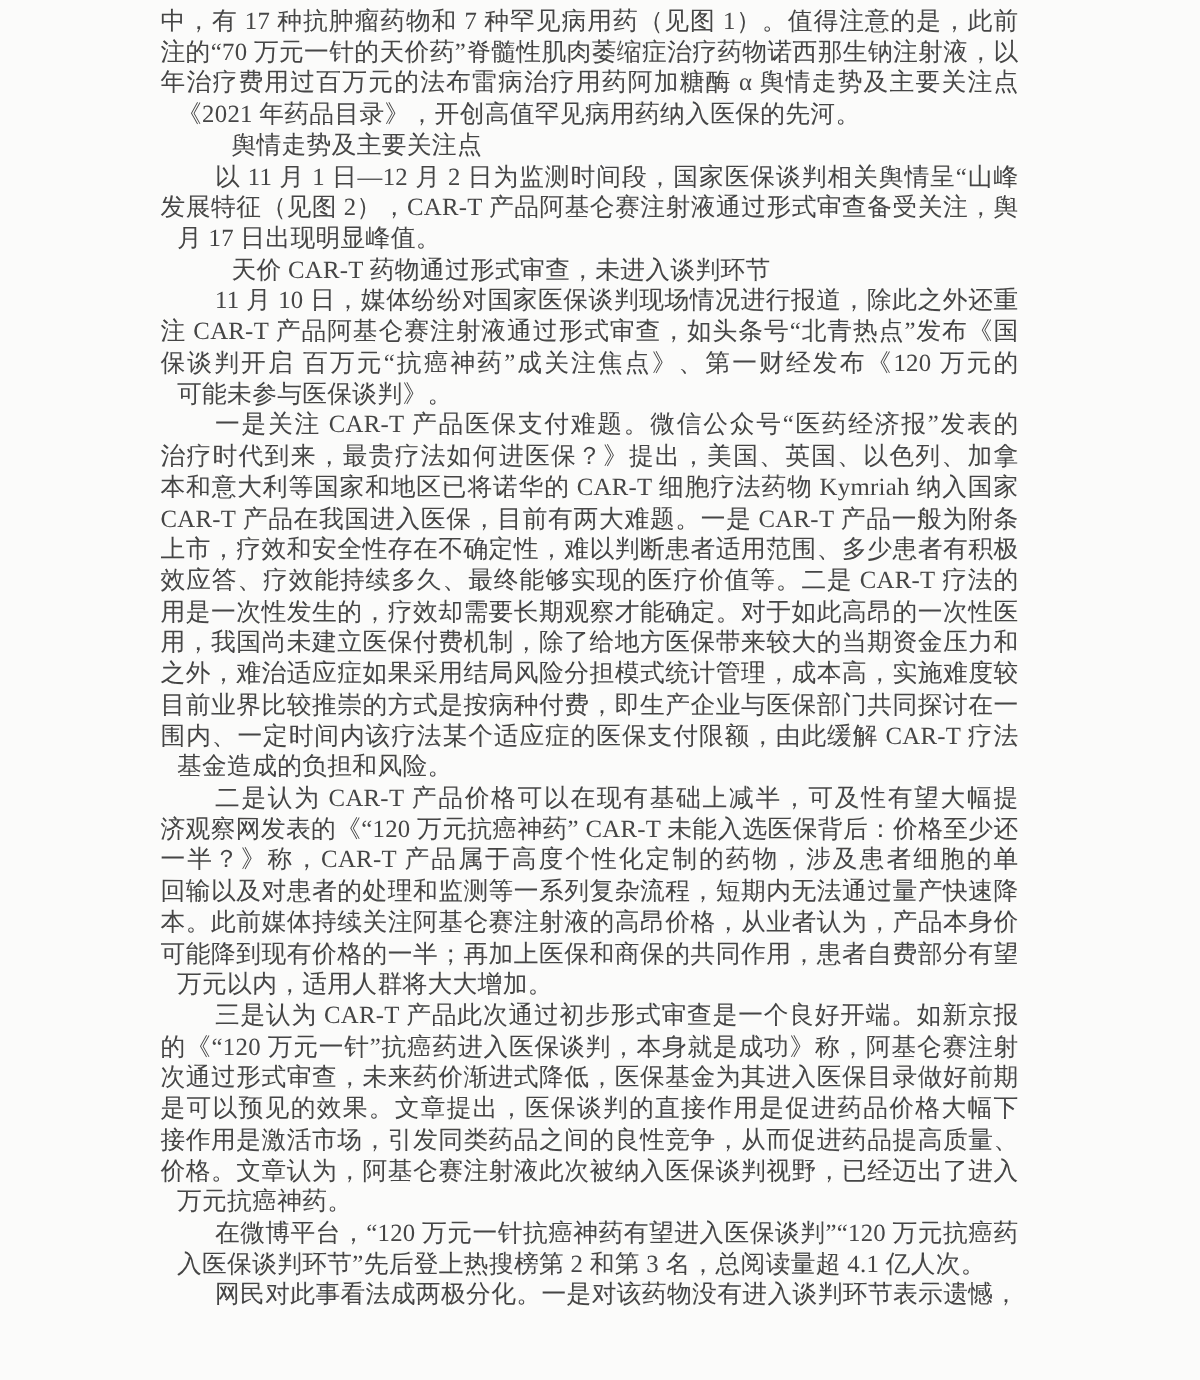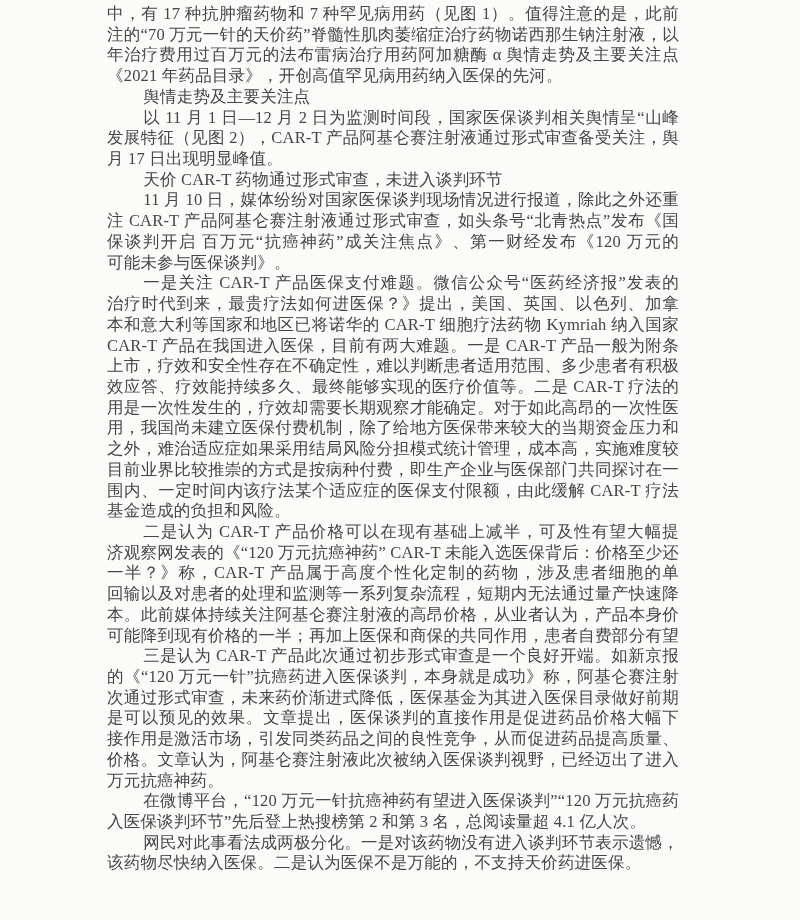--- a/index.html
+++ b/index.html
@@ -24,20 +24,21 @@
     color: #454545;
     text-align: justify;
     text-align-last: justify;
     overflow: hidden;
     white-space: normal;
     letter-spacing: 0.2px;
   }
   .line.end {
     text-align: right;
     text-align-last: left;
+    margin-left: 11px;
   }
   .line.indent {
     text-indent: 2.2em;
   }
 </style>
 </head>
 <body style="background: rgb(251, 251, 250);">
 
 <div class="page" style="color: rgb(69, 69, 69);">
     <div class="line">中，有 17 种抗肿瘤药物和 7 种罕见病用药（见图 1）。值得注意的是，此前备受关</div>
@@ -64,24 +65,24 @@
     <div class="line">之外，难治适应症如果采用结局风险分担模式统计管理，成本高，实施难度较大。</div>
     <div class="line">目前业界比较推崇的方式是按病种付费，即生产企业与医保部门共同探讨在一定范</div>
     <div class="line">围内、一定时间内该疗法某个适应症的医保支付限额，由此缓解 CAR-T 疗法给医保</div>
     <div class="line end">基金造成的负担和风险。</div>
     <div class="line indent">二是认为 CAR-T 产品价格可以在现有基础上减半，可及性有望大幅提升。如经</div>
     <div class="line">济观察网发表的《“120 万元抗癌神药” CAR-T 未能入选医保背后：价格至少还要降</div>
     <div class="line">一半？》称，CAR-T 产品属于高度个性化定制的药物，涉及患者细胞的单采、运输、</div>
     <div class="line">回输以及对患者的处理和监测等一系列复杂流程，短期内无法通过量产快速降低成</div>
     <div class="line">本。此前媒体持续关注阿基仑赛注射液的高昂价格，从业者认为，产品本身价格有</div>
     <div class="line">可能降到现有价格的一半；再加上医保和商保的共同作用，患者自费部分有望在 20</div>
+    <div class="line end">万元以内，适用人群将大大增加。</div>
     <div class="line indent">三是认为 CAR-T 产品此次通过初步形式审查是一个良好开端。如新京报网发表</div>
     <div class="line">的《“120 万元一针”抗癌药进入医保谈判，本身就是成功》称，阿基仑赛注射液此</div>
     <div class="line">次通过形式审查，未来药价渐进式降低，医保基金为其进入医保目录做好前期准备</div>
     <div class="line">是可以预见的效果。文章提出，医保谈判的直接作用是促进药品价格大幅下降，间</div>
     <div class="line">接作用是激活市场，引发同类药品之间的良性竞争，从而促进药品提高质量、降低</div>
     <div class="line">价格。文章认为，阿基仑赛注射液此次被纳入医保谈判视野，已经迈出了进入医保</div>
     <div class="line end">万元抗癌神药。</div>
     <div class="line indent">在微博平台，“120 万元一针抗癌神药有望进入医保谈判”“120 万元抗癌药未进</div>
     <div class="line end">入医保谈判环节”先后登上热搜榜第 2 和第 3 名，总阅读量超 4.1 亿人次。</div>
     <div class="line indent">网民对此事看法成两极分化。一是对该药物没有进入谈判环节表示遗憾，支持</div>
-    <div class="line end">该药物尽快纳入医保。二是认为医保不是万能的，不支持天价药进医保。</div>
   </div>
 
 </body></html>

